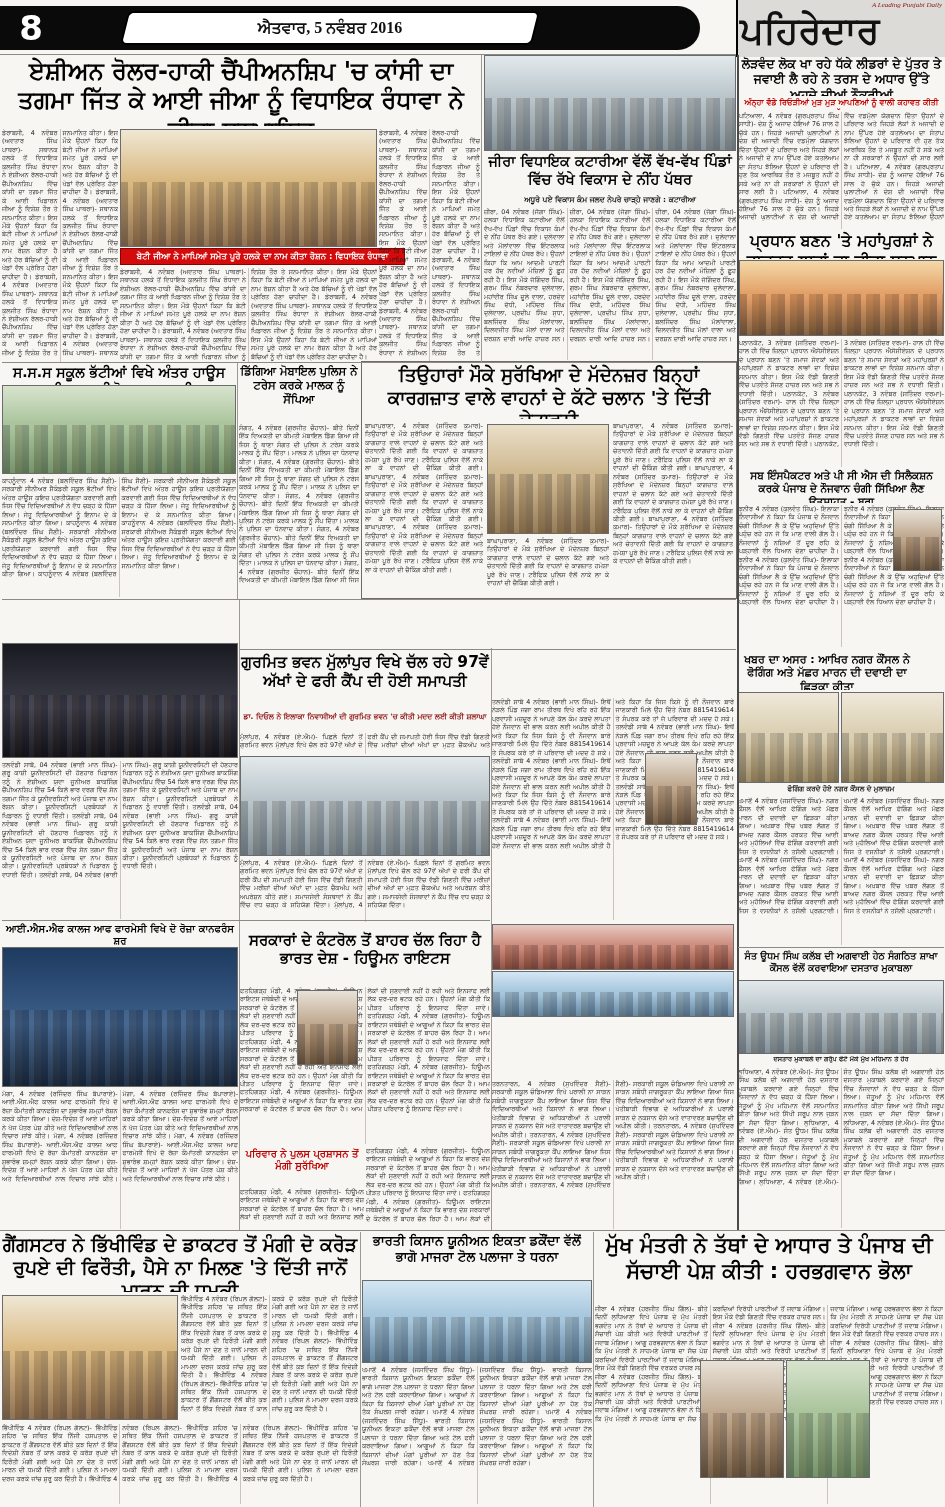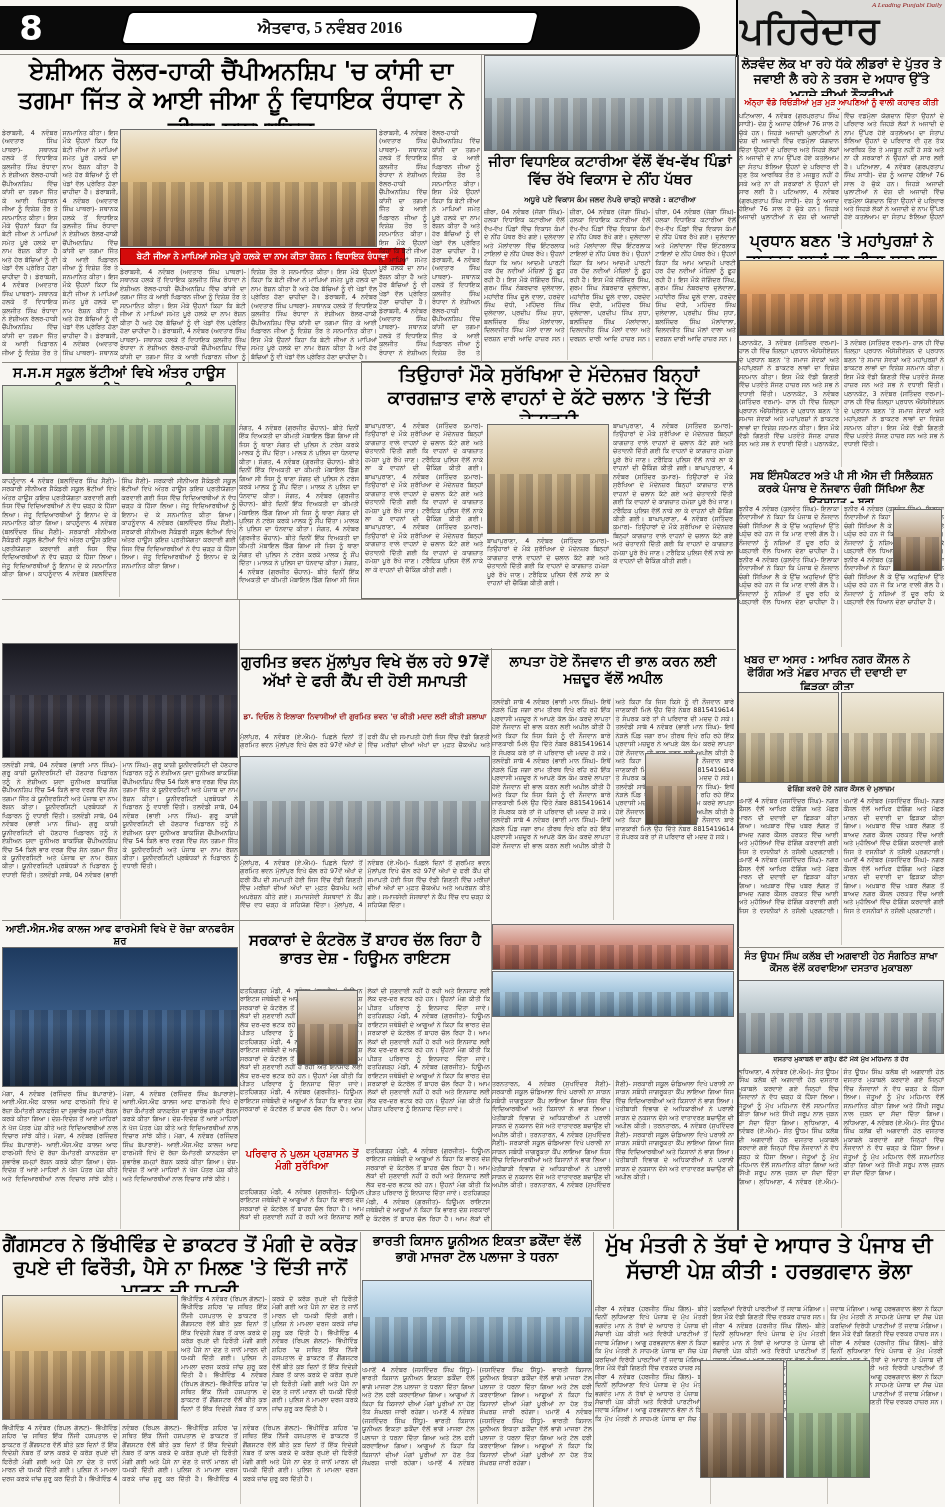--- a/index.html
+++ b/index.html
@@ -88,39 +88,39 @@
   <div class="abs body-txt c2" style="left:739px;top:339px;width:205px;height:128px">ਪਠਾਨਕੋਟ, 3 ਨਵੰਬਰ (ਸਤਿੰਦਰ ਵਰਮਾ)- ਹਾਲ ਹੀ ਵਿੱਚ ਜ਼ਿਲ੍ਹਾ ਪ੍ਰਧਾਨ ਐਸੋਸੀਏਸ਼ਨ ਦੇ ਪ੍ਰਧਾਨ ਬਣਨ 'ਤੇ ਸਮਾਜ ਸੇਵਕਾਂ ਅਤੇ ਮਹਾਂਪੁਰਸ਼ਾਂ ਨੇ ਡਾਕਟਰ ਲਾਭਾਂ ਦਾ ਵਿਸ਼ੇਸ਼ ਸਨਮਾਨ ਕੀਤਾ। ਇਸ ਮੌਕੇ ਵੱਡੀ ਗਿਣਤੀ ਵਿੱਚ ਪਤਵੰਤੇ ਸੱਜਣ ਹਾਜ਼ਰ ਸਨ ਅਤੇ ਸਭ ਨੇ ਵਧਾਈ ਦਿੱਤੀ। ਪਠਾਨਕੋਟ, 3 ਨਵੰਬਰ (ਸਤਿੰਦਰ ਵਰਮਾ)- ਹਾਲ ਹੀ ਵਿੱਚ ਜ਼ਿਲ੍ਹਾ ਪ੍ਰਧਾਨ ਐਸੋਸੀਏਸ਼ਨ ਦੇ ਪ੍ਰਧਾਨ ਬਣਨ 'ਤੇ ਸਮਾਜ ਸੇਵਕਾਂ ਅਤੇ ਮਹਾਂਪੁਰਸ਼ਾਂ ਨੇ ਡਾਕਟਰ ਲਾਭਾਂ ਦਾ ਵਿਸ਼ੇਸ਼ ਸਨਮਾਨ ਕੀਤਾ। ਇਸ ਮੌਕੇ ਵੱਡੀ ਗਿਣਤੀ ਵਿੱਚ ਪਤਵੰਤੇ ਸੱਜਣ ਹਾਜ਼ਰ ਸਨ ਅਤੇ ਸਭ ਨੇ ਵਧਾਈ ਦਿੱਤੀ। ਪਠਾਨਕੋਟ, 3 ਨਵੰਬਰ (ਸਤਿੰਦਰ ਵਰਮਾ)- ਹਾਲ ਹੀ ਵਿੱਚ ਜ਼ਿਲ੍ਹਾ ਪ੍ਰਧਾਨ ਐਸੋਸੀਏਸ਼ਨ ਦੇ ਪ੍ਰਧਾਨ ਬਣਨ 'ਤੇ ਸਮਾਜ ਸੇਵਕਾਂ ਅਤੇ ਮਹਾਂਪੁਰਸ਼ਾਂ ਨੇ ਡਾਕਟਰ ਲਾਭਾਂ ਦਾ ਵਿਸ਼ੇਸ਼ ਸਨਮਾਨ ਕੀਤਾ। ਇਸ ਮੌਕੇ ਵੱਡੀ ਗਿਣਤੀ ਵਿੱਚ ਪਤਵੰਤੇ ਸੱਜਣ ਹਾਜ਼ਰ ਸਨ ਅਤੇ ਸਭ ਨੇ ਵਧਾਈ ਦਿੱਤੀ। ਪਠਾਨਕੋਟ, 3 ਨਵੰਬਰ (ਸਤਿੰਦਰ ਵਰਮਾ)- ਹਾਲ ਹੀ ਵਿੱਚ ਜ਼ਿਲ੍ਹਾ ਪ੍ਰਧਾਨ ਐਸੋਸੀਏਸ਼ਨ ਦੇ ਪ੍ਰਧਾਨ ਬਣਨ 'ਤੇ ਸਮਾਜ ਸੇਵਕਾਂ ਅਤੇ ਮਹਾਂਪੁਰਸ਼ਾਂ ਨੇ ਡਾਕਟਰ ਲਾਭਾਂ ਦਾ ਵਿਸ਼ੇਸ਼ ਸਨਮਾਨ ਕੀਤਾ। ਇਸ ਮੌਕੇ ਵੱਡੀ ਗਿਣਤੀ ਵਿੱਚ ਪਤਵੰਤੇ ਸੱਜਣ ਹਾਜ਼ਰ ਸਨ ਅਤੇ ਸਭ ਨੇ ਵਧਾਈ ਦਿੱਤੀ।</div>
 
   <div class="abs hl" style="left:739px;top:469px;width:205px;height:34px;font-size:10.5px">ਸਬ ਇੰਸਪੈਕਟਰ ਅਤੇ ਪੀ ਸੀ ਐਸ ਦੀ ਸਿਲੈਕਸ਼ਨ ਕਰਕੇ ਪੰਜਾਬ ਦੇ ਨੌਜਵਾਨ ਚੰਗੀ ਸਿੱਖਿਆ ਲੈਣ ਉਤਸ਼ਾਹਤ - ਬੂਰਾ</div>
   <div class="abs body-txt c2" style="left:739px;top:505px;width:205px;height:142px">ਝੁਨੀਰ 4 ਨਵੰਬਰ (ਕੁਲਵੰਤ ਸਿੰਘ)- ਇਲਾਕਾ ਨਿਵਾਸੀਆਂ ਨੇ ਕਿਹਾ ਕਿ ਪੰਜਾਬ ਦੇ ਨੌਜਵਾਨ ਚੰਗੀ ਸਿੱਖਿਆ ਲੈ ਕੇ ਉੱਚ ਅਹੁਦਿਆਂ ਉੱਤੇ ਪਹੁੰਚ ਰਹੇ ਹਨ ਜੋ ਕਿ ਮਾਣ ਵਾਲੀ ਗੱਲ ਹੈ। ਨੌਜਵਾਨਾਂ ਨੂੰ ਨਸ਼ਿਆਂ ਤੋਂ ਦੂਰ ਰਹਿ ਕੇ ਪੜ੍ਹਾਈ ਵੱਲ ਧਿਆਨ ਦੇਣਾ ਚਾਹੀਦਾ ਹੈ। ਝੁਨੀਰ 4 ਨਵੰਬਰ (ਕੁਲਵੰਤ ਸਿੰਘ)- ਇਲਾਕਾ ਨਿਵਾਸੀਆਂ ਨੇ ਕਿਹਾ ਕਿ ਪੰਜਾਬ ਦੇ ਨੌਜਵਾਨ ਚੰਗੀ ਸਿੱਖਿਆ ਲੈ ਕੇ ਉੱਚ ਅਹੁਦਿਆਂ ਉੱਤੇ ਪਹੁੰਚ ਰਹੇ ਹਨ ਜੋ ਕਿ ਮਾਣ ਵਾਲੀ ਗੱਲ ਹੈ। ਨੌਜਵਾਨਾਂ ਨੂੰ ਨਸ਼ਿਆਂ ਤੋਂ ਦੂਰ ਰਹਿ ਕੇ ਪੜ੍ਹਾਈ ਵੱਲ ਧਿਆਨ ਦੇਣਾ ਚਾਹੀਦਾ ਹੈ। ਝੁਨੀਰ 4 ਨਵੰਬਰ (ਕੁਲਵੰਤ ਸਿੰਘ)- ਇਲਾਕਾ ਨਿਵਾਸੀਆਂ ਨੇ ਕਿਹਾ ਕਿ ਪੰਜਾਬ ਦੇ ਨੌਜਵਾਨ ਚੰਗੀ ਸਿੱਖਿਆ ਲੈ ਕੇ ਉੱਚ ਅਹੁਦਿਆਂ ਉੱਤੇ ਪਹੁੰਚ ਰਹੇ ਹਨ ਜੋ ਕਿ ਮਾਣ ਵਾਲੀ ਗੱਲ ਹੈ। ਨੌਜਵਾਨਾਂ ਨੂੰ ਨਸ਼ਿਆਂ ਤੋਂ ਦੂਰ ਰਹਿ ਕੇ ਪੜ੍ਹਾਈ ਵੱਲ ਧਿਆਨ ਦੇਣਾ ਚਾਹੀਦਾ ਹੈ। ਝੁਨੀਰ 4 ਨਵੰਬਰ (ਕੁਲਵੰਤ ਸਿੰਘ)- ਇਲਾਕਾ ਨਿਵਾਸੀਆਂ ਨੇ ਕਿਹਾ ਕਿ ਪੰਜਾਬ ਦੇ ਨੌਜਵਾਨ ਚੰਗੀ ਸਿੱਖਿਆ ਲੈ ਕੇ ਉੱਚ ਅਹੁਦਿਆਂ ਉੱਤੇ ਪਹੁੰਚ ਰਹੇ ਹਨ ਜੋ ਕਿ ਮਾਣ ਵਾਲੀ ਗੱਲ ਹੈ। ਨੌਜਵਾਨਾਂ ਨੂੰ ਨਸ਼ਿਆਂ ਤੋਂ ਦੂਰ ਰਹਿ ਕੇ ਪੜ੍ਹਾਈ ਵੱਲ ਧਿਆਨ ਦੇਣਾ ਚਾਹੀਦਾ ਹੈ।</div>
   <div class="photo ph-port" style="left:893px;top:509px;width:49px;height:62px"></div>
 
   <div class="abs hl" style="left:2px;top:364px;width:234px;height:36px;font-size:14px">ਸ.ਸ.ਸ ਸਕੂਲ ਭੱਟੀਆਂ ਵਿਖੇ ਅੰਤਰ ਹਾਊਸ ਕੁਇਜ਼ ਪ੍ਰਤੀਯੋਗਤਾ ਕਰਵਾਈ</div>
   <div class="photo ph-green" style="left:2px;top:385px;width:234px;height:89px"></div>
   <div class="abs body-txt c2" style="left:2px;top:477px;width:234px;height:120px">ਕਾਹਨੂੰਵਾਨ 4 ਨਵੰਬਰ (ਬਲਵਿੰਦਰ ਸਿੰਘ ਸੈਣੀ)- ਸਰਕਾਰੀ ਸੀਨੀਅਰ ਸੈਕੰਡਰੀ ਸਕੂਲ ਭੱਟੀਆਂ ਵਿਖੇ ਅੰਤਰ ਹਾਊਸ ਕੁਇਜ਼ ਪ੍ਰਤੀਯੋਗਤਾ ਕਰਵਾਈ ਗਈ ਜਿਸ ਵਿੱਚ ਵਿਦਿਆਰਥੀਆਂ ਨੇ ਵੱਧ ਚੜ੍ਹ ਕੇ ਹਿੱਸਾ ਲਿਆ। ਜੇਤੂ ਵਿਦਿਆਰਥੀਆਂ ਨੂੰ ਇਨਾਮ ਦੇ ਕੇ ਸਨਮਾਨਿਤ ਕੀਤਾ ਗਿਆ। ਕਾਹਨੂੰਵਾਨ 4 ਨਵੰਬਰ (ਬਲਵਿੰਦਰ ਸਿੰਘ ਸੈਣੀ)- ਸਰਕਾਰੀ ਸੀਨੀਅਰ ਸੈਕੰਡਰੀ ਸਕੂਲ ਭੱਟੀਆਂ ਵਿਖੇ ਅੰਤਰ ਹਾਊਸ ਕੁਇਜ਼ ਪ੍ਰਤੀਯੋਗਤਾ ਕਰਵਾਈ ਗਈ ਜਿਸ ਵਿੱਚ ਵਿਦਿਆਰਥੀਆਂ ਨੇ ਵੱਧ ਚੜ੍ਹ ਕੇ ਹਿੱਸਾ ਲਿਆ। ਜੇਤੂ ਵਿਦਿਆਰਥੀਆਂ ਨੂੰ ਇਨਾਮ ਦੇ ਕੇ ਸਨਮਾਨਿਤ ਕੀਤਾ ਗਿਆ। ਕਾਹਨੂੰਵਾਨ 4 ਨਵੰਬਰ (ਬਲਵਿੰਦਰ ਸਿੰਘ ਸੈਣੀ)- ਸਰਕਾਰੀ ਸੀਨੀਅਰ ਸੈਕੰਡਰੀ ਸਕੂਲ ਭੱਟੀਆਂ ਵਿਖੇ ਅੰਤਰ ਹਾਊਸ ਕੁਇਜ਼ ਪ੍ਰਤੀਯੋਗਤਾ ਕਰਵਾਈ ਗਈ ਜਿਸ ਵਿੱਚ ਵਿਦਿਆਰਥੀਆਂ ਨੇ ਵੱਧ ਚੜ੍ਹ ਕੇ ਹਿੱਸਾ ਲਿਆ। ਜੇਤੂ ਵਿਦਿਆਰਥੀਆਂ ਨੂੰ ਇਨਾਮ ਦੇ ਕੇ ਸਨਮਾਨਿਤ ਕੀਤਾ ਗਿਆ। ਕਾਹਨੂੰਵਾਨ 4 ਨਵੰਬਰ (ਬਲਵਿੰਦਰ ਸਿੰਘ ਸੈਣੀ)- ਸਰਕਾਰੀ ਸੀਨੀਅਰ ਸੈਕੰਡਰੀ ਸਕੂਲ ਭੱਟੀਆਂ ਵਿਖੇ ਅੰਤਰ ਹਾਊਸ ਕੁਇਜ਼ ਪ੍ਰਤੀਯੋਗਤਾ ਕਰਵਾਈ ਗਈ ਜਿਸ ਵਿੱਚ ਵਿਦਿਆਰਥੀਆਂ ਨੇ ਵੱਧ ਚੜ੍ਹ ਕੇ ਹਿੱਸਾ ਲਿਆ। ਜੇਤੂ ਵਿਦਿਆਰਥੀਆਂ ਨੂੰ ਇਨਾਮ ਦੇ ਕੇ ਸਨਮਾਨਿਤ ਕੀਤਾ ਗਿਆ।</div>
 
+  <div class="abs hl" style="left:239px;top:364px;width:120px;height:57px;font-size:11.5px">ਡਿੱਗਿਆ ਮੋਬਾਇਲ ਪੁਲਿਸ ਨੇ ਟਰੇਸ ਕਰਕੇ ਮਾਲਕ ਨੂੰ ਸੌਂਪਿਆ</div>
   <div class="abs body-txt c1" style="left:239px;top:424px;width:120px;height:173px">ਸੰਗਤ, 4 ਨਵੰਬਰ (ਗੁਰਜੀਤ ਚੌਹਾਨ)- ਬੀਤੇ ਦਿਨੀਂ ਇੱਕ ਵਿਅਕਤੀ ਦਾ ਕੀਮਤੀ ਮੋਬਾਇਲ ਡਿੱਗ ਗਿਆ ਸੀ ਜਿਸ ਨੂੰ ਥਾਣਾ ਸੰਗਤ ਦੀ ਪੁਲਿਸ ਨੇ ਟਰੇਸ ਕਰਕੇ ਮਾਲਕ ਨੂੰ ਸੌਂਪ ਦਿੱਤਾ। ਮਾਲਕ ਨੇ ਪੁਲਿਸ ਦਾ ਧੰਨਵਾਦ ਕੀਤਾ। ਸੰਗਤ, 4 ਨਵੰਬਰ (ਗੁਰਜੀਤ ਚੌਹਾਨ)- ਬੀਤੇ ਦਿਨੀਂ ਇੱਕ ਵਿਅਕਤੀ ਦਾ ਕੀਮਤੀ ਮੋਬਾਇਲ ਡਿੱਗ ਗਿਆ ਸੀ ਜਿਸ ਨੂੰ ਥਾਣਾ ਸੰਗਤ ਦੀ ਪੁਲਿਸ ਨੇ ਟਰੇਸ ਕਰਕੇ ਮਾਲਕ ਨੂੰ ਸੌਂਪ ਦਿੱਤਾ। ਮਾਲਕ ਨੇ ਪੁਲਿਸ ਦਾ ਧੰਨਵਾਦ ਕੀਤਾ। ਸੰਗਤ, 4 ਨਵੰਬਰ (ਗੁਰਜੀਤ ਚੌਹਾਨ)- ਬੀਤੇ ਦਿਨੀਂ ਇੱਕ ਵਿਅਕਤੀ ਦਾ ਕੀਮਤੀ ਮੋਬਾਇਲ ਡਿੱਗ ਗਿਆ ਸੀ ਜਿਸ ਨੂੰ ਥਾਣਾ ਸੰਗਤ ਦੀ ਪੁਲਿਸ ਨੇ ਟਰੇਸ ਕਰਕੇ ਮਾਲਕ ਨੂੰ ਸੌਂਪ ਦਿੱਤਾ। ਮਾਲਕ ਨੇ ਪੁਲਿਸ ਦਾ ਧੰਨਵਾਦ ਕੀਤਾ। ਸੰਗਤ, 4 ਨਵੰਬਰ (ਗੁਰਜੀਤ ਚੌਹਾਨ)- ਬੀਤੇ ਦਿਨੀਂ ਇੱਕ ਵਿਅਕਤੀ ਦਾ ਕੀਮਤੀ ਮੋਬਾਇਲ ਡਿੱਗ ਗਿਆ ਸੀ ਜਿਸ ਨੂੰ ਥਾਣਾ ਸੰਗਤ ਦੀ ਪੁਲਿਸ ਨੇ ਟਰੇਸ ਕਰਕੇ ਮਾਲਕ ਨੂੰ ਸੌਂਪ ਦਿੱਤਾ। ਮਾਲਕ ਨੇ ਪੁਲਿਸ ਦਾ ਧੰਨਵਾਦ ਕੀਤਾ। ਸੰਗਤ, 4 ਨਵੰਬਰ (ਗੁਰਜੀਤ ਚੌਹਾਨ)- ਬੀਤੇ ਦਿਨੀਂ ਇੱਕ ਵਿਅਕਤੀ ਦਾ ਕੀਮਤੀ ਮੋਬਾਇਲ ਡਿੱਗ ਗਿਆ ਸੀ ਜਿਸ ਨੂੰ ਥਾਣਾ ਸੰਗਤ ਦੀ ਪੁਲਿਸ ਨੇ ਟਰੇਸ ਕਰਕੇ ਮਾਲਕ ਨੂੰ ਸੌਂਪ ਦਿੱਤਾ। ਮਾਲਕ ਨੇ ਪੁਲਿਸ ਦਾ ਧੰਨਵਾਦ ਕੀਤਾ।</div>
 
   <div class="boxed" style="left:361px;top:361px;width:376px;height:238px"></div>
   <div class="abs hl" style="left:365px;top:364px;width:368px;height:55px;font-size:18.5px">ਤਿਉਹਾਰਾਂ ਮੌਕੇ ਸੁਰੱਖਿਆ ਦੇ ਮੱਦੇਨਜ਼ਰ ਬਿਨ੍ਹਾਂ ਕਾਰਗਜ਼ਾਤ ਵਾਲੇ ਵਾਹਨਾਂ ਦੇ ਕੱਟੇ ਚਲਾਨ 'ਤੇ ਦਿੱਤੀ ਚੇਤਾਵਨੀ</div>
   <div class="abs body-txt c1" style="left:365px;top:422px;width:118px;height:173px">ਬਾਘਾਪੁਰਾਣਾ, 4 ਨਵੰਬਰ (ਸਤਿੰਦਰ ਕੁਮਾਰ)- ਤਿਉਹਾਰਾਂ ਦੇ ਮੌਕੇ ਸੁਰੱਖਿਆ ਦੇ ਮੱਦੇਨਜ਼ਰ ਬਿਨ੍ਹਾਂ ਕਾਗਜ਼ਾਤ ਵਾਲੇ ਵਾਹਨਾਂ ਦੇ ਚਲਾਨ ਕੱਟੇ ਗਏ ਅਤੇ ਚੇਤਾਵਨੀ ਦਿੱਤੀ ਗਈ ਕਿ ਵਾਹਨਾਂ ਦੇ ਕਾਗਜ਼ਾਤ ਹਮੇਸ਼ਾ ਪੂਰੇ ਰੱਖੇ ਜਾਣ। ਟਰੈਫਿਕ ਪੁਲਿਸ ਵੱਲੋਂ ਨਾਕੇ ਲਾ ਕੇ ਵਾਹਨਾਂ ਦੀ ਚੈਕਿੰਗ ਕੀਤੀ ਗਈ। ਬਾਘਾਪੁਰਾਣਾ, 4 ਨਵੰਬਰ (ਸਤਿੰਦਰ ਕੁਮਾਰ)- ਤਿਉਹਾਰਾਂ ਦੇ ਮੌਕੇ ਸੁਰੱਖਿਆ ਦੇ ਮੱਦੇਨਜ਼ਰ ਬਿਨ੍ਹਾਂ ਕਾਗਜ਼ਾਤ ਵਾਲੇ ਵਾਹਨਾਂ ਦੇ ਚਲਾਨ ਕੱਟੇ ਗਏ ਅਤੇ ਚੇਤਾਵਨੀ ਦਿੱਤੀ ਗਈ ਕਿ ਵਾਹਨਾਂ ਦੇ ਕਾਗਜ਼ਾਤ ਹਮੇਸ਼ਾ ਪੂਰੇ ਰੱਖੇ ਜਾਣ। ਟਰੈਫਿਕ ਪੁਲਿਸ ਵੱਲੋਂ ਨਾਕੇ ਲਾ ਕੇ ਵਾਹਨਾਂ ਦੀ ਚੈਕਿੰਗ ਕੀਤੀ ਗਈ। ਬਾਘਾਪੁਰਾਣਾ, 4 ਨਵੰਬਰ (ਸਤਿੰਦਰ ਕੁਮਾਰ)- ਤਿਉਹਾਰਾਂ ਦੇ ਮੌਕੇ ਸੁਰੱਖਿਆ ਦੇ ਮੱਦੇਨਜ਼ਰ ਬਿਨ੍ਹਾਂ ਕਾਗਜ਼ਾਤ ਵਾਲੇ ਵਾਹਨਾਂ ਦੇ ਚਲਾਨ ਕੱਟੇ ਗਏ ਅਤੇ ਚੇਤਾਵਨੀ ਦਿੱਤੀ ਗਈ ਕਿ ਵਾਹਨਾਂ ਦੇ ਕਾਗਜ਼ਾਤ ਹਮੇਸ਼ਾ ਪੂਰੇ ਰੱਖੇ ਜਾਣ। ਟਰੈਫਿਕ ਪੁਲਿਸ ਵੱਲੋਂ ਨਾਕੇ ਲਾ ਕੇ ਵਾਹਨਾਂ ਦੀ ਚੈਕਿੰਗ ਕੀਤੀ ਗਈ।</div>
   <div class="photo ph-tan" style="left:487px;top:424px;width:122px;height:110px"></div>
   <div class="abs body-txt c1" style="left:487px;top:537px;width:122px;height:58px">ਬਾਘਾਪੁਰਾਣਾ, 4 ਨਵੰਬਰ (ਸਤਿੰਦਰ ਕੁਮਾਰ)- ਤਿਉਹਾਰਾਂ ਦੇ ਮੌਕੇ ਸੁਰੱਖਿਆ ਦੇ ਮੱਦੇਨਜ਼ਰ ਬਿਨ੍ਹਾਂ ਕਾਗਜ਼ਾਤ ਵਾਲੇ ਵਾਹਨਾਂ ਦੇ ਚਲਾਨ ਕੱਟੇ ਗਏ ਅਤੇ ਚੇਤਾਵਨੀ ਦਿੱਤੀ ਗਈ ਕਿ ਵਾਹਨਾਂ ਦੇ ਕਾਗਜ਼ਾਤ ਹਮੇਸ਼ਾ ਪੂਰੇ ਰੱਖੇ ਜਾਣ। ਟਰੈਫਿਕ ਪੁਲਿਸ ਵੱਲੋਂ ਨਾਕੇ ਲਾ ਕੇ ਵਾਹਨਾਂ ਦੀ ਚੈਕਿੰਗ ਕੀਤੀ ਗਈ।</div>
   <div class="abs body-txt c1" style="left:613px;top:422px;width:120px;height:173px">ਬਾਘਾਪੁਰਾਣਾ, 4 ਨਵੰਬਰ (ਸਤਿੰਦਰ ਕੁਮਾਰ)- ਤਿਉਹਾਰਾਂ ਦੇ ਮੌਕੇ ਸੁਰੱਖਿਆ ਦੇ ਮੱਦੇਨਜ਼ਰ ਬਿਨ੍ਹਾਂ ਕਾਗਜ਼ਾਤ ਵਾਲੇ ਵਾਹਨਾਂ ਦੇ ਚਲਾਨ ਕੱਟੇ ਗਏ ਅਤੇ ਚੇਤਾਵਨੀ ਦਿੱਤੀ ਗਈ ਕਿ ਵਾਹਨਾਂ ਦੇ ਕਾਗਜ਼ਾਤ ਹਮੇਸ਼ਾ ਪੂਰੇ ਰੱਖੇ ਜਾਣ। ਟਰੈਫਿਕ ਪੁਲਿਸ ਵੱਲੋਂ ਨਾਕੇ ਲਾ ਕੇ ਵਾਹਨਾਂ ਦੀ ਚੈਕਿੰਗ ਕੀਤੀ ਗਈ। ਬਾਘਾਪੁਰਾਣਾ, 4 ਨਵੰਬਰ (ਸਤਿੰਦਰ ਕੁਮਾਰ)- ਤਿਉਹਾਰਾਂ ਦੇ ਮੌਕੇ ਸੁਰੱਖਿਆ ਦੇ ਮੱਦੇਨਜ਼ਰ ਬਿਨ੍ਹਾਂ ਕਾਗਜ਼ਾਤ ਵਾਲੇ ਵਾਹਨਾਂ ਦੇ ਚਲਾਨ ਕੱਟੇ ਗਏ ਅਤੇ ਚੇਤਾਵਨੀ ਦਿੱਤੀ ਗਈ ਕਿ ਵਾਹਨਾਂ ਦੇ ਕਾਗਜ਼ਾਤ ਹਮੇਸ਼ਾ ਪੂਰੇ ਰੱਖੇ ਜਾਣ। ਟਰੈਫਿਕ ਪੁਲਿਸ ਵੱਲੋਂ ਨਾਕੇ ਲਾ ਕੇ ਵਾਹਨਾਂ ਦੀ ਚੈਕਿੰਗ ਕੀਤੀ ਗਈ। ਬਾਘਾਪੁਰਾਣਾ, 4 ਨਵੰਬਰ (ਸਤਿੰਦਰ ਕੁਮਾਰ)- ਤਿਉਹਾਰਾਂ ਦੇ ਮੌਕੇ ਸੁਰੱਖਿਆ ਦੇ ਮੱਦੇਨਜ਼ਰ ਬਿਨ੍ਹਾਂ ਕਾਗਜ਼ਾਤ ਵਾਲੇ ਵਾਹਨਾਂ ਦੇ ਚਲਾਨ ਕੱਟੇ ਗਏ ਅਤੇ ਚੇਤਾਵਨੀ ਦਿੱਤੀ ਗਈ ਕਿ ਵਾਹਨਾਂ ਦੇ ਕਾਗਜ਼ਾਤ ਹਮੇਸ਼ਾ ਪੂਰੇ ਰੱਖੇ ਜਾਣ। ਟਰੈਫਿਕ ਪੁਲਿਸ ਵੱਲੋਂ ਨਾਕੇ ਲਾ ਕੇ ਵਾਹਨਾਂ ਦੀ ਚੈਕਿੰਗ ਕੀਤੀ ਗਈ।</div>
 
   <div class="photo ph-dark" style="left:2px;top:643px;width:236px;height:115px"></div>
   <div class="abs body-txt c2" style="left:2px;top:761px;width:236px;height:158px">ਤਲਵੰਡੀ ਸਾਬੋ, 04 ਨਵੰਬਰ (ਭਾਈ ਮਾਨ ਸਿੰਘ)- ਗੁਰੂ ਕਾਸ਼ੀ ਯੂਨੀਵਰਸਿਟੀ ਦੀ ਹੋਣਹਾਰ ਖਿਡਾਰਨ ਤਨੂੰ ਨੇ ਏਸ਼ੀਅਨ ਯੁਵਾ ਜੂਨੀਅਰ ਬਾਕਸਿੰਗ ਚੈਂਪੀਅਨਸ਼ਿਪ ਵਿੱਚ 54 ਕਿਲੋ ਭਾਰ ਵਰਗ ਵਿੱਚ ਸੋਨ ਤਗਮਾ ਜਿੱਤ ਕੇ ਯੂਨੀਵਰਸਿਟੀ ਅਤੇ ਪੰਜਾਬ ਦਾ ਨਾਮ ਰੋਸ਼ਨ ਕੀਤਾ। ਯੂਨੀਵਰਸਿਟੀ ਪ੍ਰਬੰਧਕਾਂ ਨੇ ਖਿਡਾਰਨ ਨੂੰ ਵਧਾਈ ਦਿੱਤੀ। ਤਲਵੰਡੀ ਸਾਬੋ, 04 ਨਵੰਬਰ (ਭਾਈ ਮਾਨ ਸਿੰਘ)- ਗੁਰੂ ਕਾਸ਼ੀ ਯੂਨੀਵਰਸਿਟੀ ਦੀ ਹੋਣਹਾਰ ਖਿਡਾਰਨ ਤਨੂੰ ਨੇ ਏਸ਼ੀਅਨ ਯੁਵਾ ਜੂਨੀਅਰ ਬਾਕਸਿੰਗ ਚੈਂਪੀਅਨਸ਼ਿਪ ਵਿੱਚ 54 ਕਿਲੋ ਭਾਰ ਵਰਗ ਵਿੱਚ ਸੋਨ ਤਗਮਾ ਜਿੱਤ ਕੇ ਯੂਨੀਵਰਸਿਟੀ ਅਤੇ ਪੰਜਾਬ ਦਾ ਨਾਮ ਰੋਸ਼ਨ ਕੀਤਾ। ਯੂਨੀਵਰਸਿਟੀ ਪ੍ਰਬੰਧਕਾਂ ਨੇ ਖਿਡਾਰਨ ਨੂੰ ਵਧਾਈ ਦਿੱਤੀ। ਤਲਵੰਡੀ ਸਾਬੋ, 04 ਨਵੰਬਰ (ਭਾਈ ਮਾਨ ਸਿੰਘ)- ਗੁਰੂ ਕਾਸ਼ੀ ਯੂਨੀਵਰਸਿਟੀ ਦੀ ਹੋਣਹਾਰ ਖਿਡਾਰਨ ਤਨੂੰ ਨੇ ਏਸ਼ੀਅਨ ਯੁਵਾ ਜੂਨੀਅਰ ਬਾਕਸਿੰਗ ਚੈਂਪੀਅਨਸ਼ਿਪ ਵਿੱਚ 54 ਕਿਲੋ ਭਾਰ ਵਰਗ ਵਿੱਚ ਸੋਨ ਤਗਮਾ ਜਿੱਤ ਕੇ ਯੂਨੀਵਰਸਿਟੀ ਅਤੇ ਪੰਜਾਬ ਦਾ ਨਾਮ ਰੋਸ਼ਨ ਕੀਤਾ। ਯੂਨੀਵਰਸਿਟੀ ਪ੍ਰਬੰਧਕਾਂ ਨੇ ਖਿਡਾਰਨ ਨੂੰ ਵਧਾਈ ਦਿੱਤੀ। ਤਲਵੰਡੀ ਸਾਬੋ, 04 ਨਵੰਬਰ (ਭਾਈ ਮਾਨ ਸਿੰਘ)- ਗੁਰੂ ਕਾਸ਼ੀ ਯੂਨੀਵਰਸਿਟੀ ਦੀ ਹੋਣਹਾਰ ਖਿਡਾਰਨ ਤਨੂੰ ਨੇ ਏਸ਼ੀਅਨ ਯੁਵਾ ਜੂਨੀਅਰ ਬਾਕਸਿੰਗ ਚੈਂਪੀਅਨਸ਼ਿਪ ਵਿੱਚ 54 ਕਿਲੋ ਭਾਰ ਵਰਗ ਵਿੱਚ ਸੋਨ ਤਗਮਾ ਜਿੱਤ ਕੇ ਯੂਨੀਵਰਸਿਟੀ ਅਤੇ ਪੰਜਾਬ ਦਾ ਨਾਮ ਰੋਸ਼ਨ ਕੀਤਾ। ਯੂਨੀਵਰਸਿਟੀ ਪ੍ਰਬੰਧਕਾਂ ਨੇ ਖਿਡਾਰਨ ਨੂੰ ਵਧਾਈ ਦਿੱਤੀ।</div>
 
   <div class="abs hl" style="left:240px;top:653px;width:250px;height:57px;font-size:15.5px">ਗੁਰਮਿਤ ਭਵਨ ਮੁੱਲਾਂਪੁਰ ਵਿਖੇ ਚੱਲ ਰਹੇ 97ਵੇਂ ਅੱਖਾਂ ਦੇ ਫਰੀ ਕੈਂਪ ਦੀ ਹੋਈ ਸਮਾਪਤੀ</div>
   <div class="abs subhead darkred" style="left:240px;top:712px;width:250px;height:20px;font-size:7.5px">ਡਾ. ਦਿਓਲ ਨੇ ਇਲਾਕਾ ਨਿਵਾਸੀਆਂ ਦੀ ਗੁਰਮਿਤ ਭਵਨ 'ਚ ਕੀਤੀ ਮਦਦ ਲਈ ਕੀਤੀ ਸ਼ਲਾਘਾ</div>
   <div class="abs body-txt c2" style="left:240px;top:733px;width:250px;height:21px">ਮੁੱਲਾਂਪੁਰ, 4 ਨਵੰਬਰ (ਏ.ਐਮ)- ਪਿਛਲੇ ਦਿਨਾਂ ਤੋਂ ਗੁਰਮਿਤ ਭਵਨ ਮੁੱਲਾਂਪੁਰ ਵਿਖੇ ਚੱਲ ਰਹੇ 97ਵੇਂ ਅੱਖਾਂ ਦੇ ਫਰੀ ਕੈਂਪ ਦੀ ਸਮਾਪਤੀ ਹੋਈ ਜਿਸ ਵਿੱਚ ਵੱਡੀ ਗਿਣਤੀ ਵਿੱਚ ਮਰੀਜ਼ਾਂ ਦੀਆਂ ਅੱਖਾਂ ਦਾ ਮੁਫ਼ਤ ਚੈਕਅੱਪ ਅਤੇ ਅਪਰੇਸ਼ਨ ਕੀਤੇ ਗਏ। ਸਮਾਜਸੇਵੀ ਸੰਸਥਾਵਾਂ ਨੇ ਕੈਂਪ ਵਿੱਚ ਵਧ ਚੜ੍ਹ ਕੇ ਸਹਿਯੋਗ ਦਿੱਤਾ।</div>
   <div class="photo ph-crowd" style="left:240px;top:756px;width:250px;height:100px"></div>
   <div class="abs body-txt c2" style="left:240px;top:859px;width:250px;height:63px">ਮੁੱਲਾਂਪੁਰ, 4 ਨਵੰਬਰ (ਏ.ਐਮ)- ਪਿਛਲੇ ਦਿਨਾਂ ਤੋਂ ਗੁਰਮਿਤ ਭਵਨ ਮੁੱਲਾਂਪੁਰ ਵਿਖੇ ਚੱਲ ਰਹੇ 97ਵੇਂ ਅੱਖਾਂ ਦੇ ਫਰੀ ਕੈਂਪ ਦੀ ਸਮਾਪਤੀ ਹੋਈ ਜਿਸ ਵਿੱਚ ਵੱਡੀ ਗਿਣਤੀ ਵਿੱਚ ਮਰੀਜ਼ਾਂ ਦੀਆਂ ਅੱਖਾਂ ਦਾ ਮੁਫ਼ਤ ਚੈਕਅੱਪ ਅਤੇ ਅਪਰੇਸ਼ਨ ਕੀਤੇ ਗਏ। ਸਮਾਜਸੇਵੀ ਸੰਸਥਾਵਾਂ ਨੇ ਕੈਂਪ ਵਿੱਚ ਵਧ ਚੜ੍ਹ ਕੇ ਸਹਿਯੋਗ ਦਿੱਤਾ। ਮੁੱਲਾਂਪੁਰ, 4 ਨਵੰਬਰ (ਏ.ਐਮ)- ਪਿਛਲੇ ਦਿਨਾਂ ਤੋਂ ਗੁਰਮਿਤ ਭਵਨ ਮੁੱਲਾਂਪੁਰ ਵਿਖੇ ਚੱਲ ਰਹੇ 97ਵੇਂ ਅੱਖਾਂ ਦੇ ਫਰੀ ਕੈਂਪ ਦੀ ਸਮਾਪਤੀ ਹੋਈ ਜਿਸ ਵਿੱਚ ਵੱਡੀ ਗਿਣਤੀ ਵਿੱਚ ਮਰੀਜ਼ਾਂ ਦੀਆਂ ਅੱਖਾਂ ਦਾ ਮੁਫ਼ਤ ਚੈਕਅੱਪ ਅਤੇ ਅਪਰੇਸ਼ਨ ਕੀਤੇ ਗਏ। ਸਮਾਜਸੇਵੀ ਸੰਸਥਾਵਾਂ ਨੇ ਕੈਂਪ ਵਿੱਚ ਵਧ ਚੜ੍ਹ ਕੇ ਸਹਿਯੋਗ ਦਿੱਤਾ।</div>
 
-  <div class="abs hl" style="left:492px;top:653px;width:242px;height:43px;font-size:14px">ਲਾਪਤਾ ਹੋਏ ਨੌਜਵਾਨ ਦੀ ਭਾਲ ਕਰਨ ਲਈ ਮਜ਼ਦੂਰ ਵੱਲੋਂ ਅਪੀਲ</div>
   <div class="abs body-txt c2" style="left:492px;top:698px;width:242px;height:222px">ਤਲਵੰਡੀ ਸਾਬੋ 4 ਨਵੰਬਰ (ਭਾਈ ਮਾਨ ਸਿੰਘ)- ਇਥੋਂ ਨੇੜਲੇ ਪਿੰਡ ਜਗਾ ਰਾਮ ਤੀਰਥ ਵਿਖੇ ਰਹਿ ਰਹੇ ਇੱਕ ਪ੍ਰਵਾਸੀ ਮਜ਼ਦੂਰ ਨੇ ਆਪਣੇ ਕੋਲ ਕੰਮ ਕਰਦੇ ਲਾਪਤਾ ਹੋਏ ਨੌਜਵਾਨ ਦੀ ਭਾਲ ਕਰਨ ਲਈ ਅਪੀਲ ਕੀਤੀ ਹੈ ਅਤੇ ਕਿਹਾ ਕਿ ਜਿਸ ਕਿਸੇ ਨੂੰ ਵੀ ਨੌਜਵਾਨ ਬਾਰੇ ਜਾਣਕਾਰੀ ਮਿਲੇ ਉਹ ਦਿੱਤੇ ਨੰਬਰ 8815419614 ਤੇ ਸੰਪਰਕ ਕਰੇ ਤਾਂ ਜੋ ਪਰਿਵਾਰ ਦੀ ਮਦਦ ਹੋ ਸਕੇ। ਤਲਵੰਡੀ ਸਾਬੋ 4 ਨਵੰਬਰ (ਭਾਈ ਮਾਨ ਸਿੰਘ)- ਇਥੋਂ ਨੇੜਲੇ ਪਿੰਡ ਜਗਾ ਰਾਮ ਤੀਰਥ ਵਿਖੇ ਰਹਿ ਰਹੇ ਇੱਕ ਪ੍ਰਵਾਸੀ ਮਜ਼ਦੂਰ ਨੇ ਆਪਣੇ ਕੋਲ ਕੰਮ ਕਰਦੇ ਲਾਪਤਾ ਹੋਏ ਨੌਜਵਾਨ ਦੀ ਭਾਲ ਕਰਨ ਲਈ ਅਪੀਲ ਕੀਤੀ ਹੈ ਅਤੇ ਕਿਹਾ ਕਿ ਜਿਸ ਕਿਸੇ ਨੂੰ ਵੀ ਨੌਜਵਾਨ ਬਾਰੇ ਜਾਣਕਾਰੀ ਮਿਲੇ ਉਹ ਦਿੱਤੇ ਨੰਬਰ 8815419614 ਤੇ ਸੰਪਰਕ ਕਰੇ ਤਾਂ ਜੋ ਪਰਿਵਾਰ ਦੀ ਮਦਦ ਹੋ ਸਕੇ। ਤਲਵੰਡੀ ਸਾਬੋ 4 ਨਵੰਬਰ (ਭਾਈ ਮਾਨ ਸਿੰਘ)- ਇਥੋਂ ਨੇੜਲੇ ਪਿੰਡ ਜਗਾ ਰਾਮ ਤੀਰਥ ਵਿਖੇ ਰਹਿ ਰਹੇ ਇੱਕ ਪ੍ਰਵਾਸੀ ਮਜ਼ਦੂਰ ਨੇ ਆਪਣੇ ਕੋਲ ਕੰਮ ਕਰਦੇ ਲਾਪਤਾ ਹੋਏ ਨੌਜਵਾਨ ਦੀ ਭਾਲ ਕਰਨ ਲਈ ਅਪੀਲ ਕੀਤੀ ਹੈ ਅਤੇ ਕਿਹਾ ਕਿ ਜਿਸ ਕਿਸੇ ਨੂੰ ਵੀ ਨੌਜਵਾਨ ਬਾਰੇ ਜਾਣਕਾਰੀ ਮਿਲੇ ਉਹ ਦਿੱਤੇ ਨੰਬਰ 8815419614 ਤੇ ਸੰਪਰਕ ਕਰੇ ਤਾਂ ਜੋ ਪਰਿਵਾਰ ਦੀ ਮਦਦ ਹੋ ਸਕੇ। ਤਲਵੰਡੀ ਸਾਬੋ 4 ਨਵੰਬਰ (ਭਾਈ ਮਾਨ ਸਿੰਘ)- ਇਥੋਂ ਨੇੜਲੇ ਪਿੰਡ ਜਗਾ ਰਾਮ ਤੀਰਥ ਵਿਖੇ ਰਹਿ ਰਹੇ ਇੱਕ ਪ੍ਰਵਾਸੀ ਮਜ਼ਦੂਰ ਨੇ ਆਪਣੇ ਕੋਲ ਕੰਮ ਕਰਦੇ ਲਾਪਤਾ ਹੋਏ ਨੌਜਵਾਨ ਦੀ ਭਾਲ ਕਰਨ ਲਈ ਅਪੀਲ ਕੀਤੀ ਹੈ ਅਤੇ ਕਿਹਾ ਕਿ ਜਿਸ ਕਿਸੇ ਨੂੰ ਵੀ ਨੌਜਵਾਨ ਬਾਰੇ ਜਾਣਕਾਰੀ ਮਿਲੇ ਉਹ ਦਿੱਤੇ ਨੰਬਰ 8815419614 ਤੇ ਸੰਪਰਕ ਕਰੇ ਤਾਂ ਜੋ ਪਰਿਵਾਰ ਦੀ ਮਦਦ ਹੋ ਸਕੇ। ਤਲਵੰਡੀ ਸਾਬੋ 4 ਨਵੰਬਰ (ਭਾਈ ਮਾਨ ਸਿੰਘ)- ਇਥੋਂ ਨੇੜਲੇ ਪਿੰਡ ਜਗਾ ਰਾਮ ਤੀਰਥ ਵਿਖੇ ਰਹਿ ਰਹੇ ਇੱਕ ਪ੍ਰਵਾਸੀ ਮਜ਼ਦੂਰ ਨੇ ਆਪਣੇ ਕੋਲ ਕੰਮ ਕਰਦੇ ਲਾਪਤਾ ਹੋਏ ਨੌਜਵਾਨ ਦੀ ਭਾਲ ਕਰਨ ਲਈ ਅਪੀਲ ਕੀਤੀ ਹੈ ਅਤੇ ਕਿਹਾ ਕਿ ਜਿਸ ਕਿਸੇ ਨੂੰ ਵੀ ਨੌਜਵਾਨ ਬਾਰੇ ਜਾਣਕਾਰੀ ਮਿਲੇ ਉਹ ਦਿੱਤੇ ਨੰਬਰ 8815419614 ਤੇ ਸੰਪਰਕ ਕਰੇ ਤਾਂ ਜੋ ਪਰਿਵਾਰ ਦੀ ਮਦਦ ਹੋ ਸਕੇ।</div>
   <div class="photo ph-port" style="left:645px;top:753px;width:52px;height:72px"></div>
 
   <div class="abs hl" style="left:738px;top:653px;width:178px;height:37px;font-size:11px">ਖਬਰ ਦਾ ਅਸਰ : ਆਖਿਰ ਨਗਰ ਕੌਂਸਲ ਨੇ ਫੋਗਿੰਗ ਅਤੇ ਮੱਛਰ ਮਾਰਨ ਦੀ ਦਵਾਈ ਦਾ ਛਿੜਕਾ ਕੀਤਾ</div>
   <div class="photo ph-house" style="left:738px;top:692px;width:101px;height:91px"></div>
   <div class="photo ph-house" style="left:841px;top:692px;width:103px;height:91px"></div>
   <div class="abs subhead" style="left:738px;top:785px;width:206px;height:10px;font-size:7px">ਫੋਗਿੰਗ ਕਰਦੇ ਹੋਏ ਨਗਰ ਕੌਂਸਲ ਦੇ ਮੁਲਾਜ਼ਮ</div>
   <div class="abs body-txt c2" style="left:738px;top:797px;width:206px;height:148px">ਖਮਾਣੋਂ 4 ਨਵੰਬਰ (ਜਸਵਿੰਦਰ ਸਿੰਘ)- ਨਗਰ ਕੌਂਸਲ ਵੱਲੋਂ ਆਖਿਰ ਫੋਗਿੰਗ ਅਤੇ ਮੱਛਰ ਮਾਰਨ ਦੀ ਦਵਾਈ ਦਾ ਛਿੜਕਾ ਕੀਤਾ ਗਿਆ। ਅਖ਼ਬਾਰ ਵਿੱਚ ਖਬਰ ਲੱਗਣ ਤੋਂ ਬਾਅਦ ਨਗਰ ਕੌਂਸਲ ਹਰਕਤ ਵਿੱਚ ਆਈ ਅਤੇ ਮੁਹੱਲਿਆਂ ਵਿੱਚ ਫੋਗਿੰਗ ਕਰਵਾਈ ਗਈ ਜਿਸ ਤੇ ਵਸਨੀਕਾਂ ਨੇ ਤਸੱਲੀ ਪ੍ਰਗਟਾਈ। ਖਮਾਣੋਂ 4 ਨਵੰਬਰ (ਜਸਵਿੰਦਰ ਸਿੰਘ)- ਨਗਰ ਕੌਂਸਲ ਵੱਲੋਂ ਆਖਿਰ ਫੋਗਿੰਗ ਅਤੇ ਮੱਛਰ ਮਾਰਨ ਦੀ ਦਵਾਈ ਦਾ ਛਿੜਕਾ ਕੀਤਾ ਗਿਆ। ਅਖ਼ਬਾਰ ਵਿੱਚ ਖਬਰ ਲੱਗਣ ਤੋਂ ਬਾਅਦ ਨਗਰ ਕੌਂਸਲ ਹਰਕਤ ਵਿੱਚ ਆਈ ਅਤੇ ਮੁਹੱਲਿਆਂ ਵਿੱਚ ਫੋਗਿੰਗ ਕਰਵਾਈ ਗਈ ਜਿਸ ਤੇ ਵਸਨੀਕਾਂ ਨੇ ਤਸੱਲੀ ਪ੍ਰਗਟਾਈ। ਖਮਾਣੋਂ 4 ਨਵੰਬਰ (ਜਸਵਿੰਦਰ ਸਿੰਘ)- ਨਗਰ ਕੌਂਸਲ ਵੱਲੋਂ ਆਖਿਰ ਫੋਗਿੰਗ ਅਤੇ ਮੱਛਰ ਮਾਰਨ ਦੀ ਦਵਾਈ ਦਾ ਛਿੜਕਾ ਕੀਤਾ ਗਿਆ। ਅਖ਼ਬਾਰ ਵਿੱਚ ਖਬਰ ਲੱਗਣ ਤੋਂ ਬਾਅਦ ਨਗਰ ਕੌਂਸਲ ਹਰਕਤ ਵਿੱਚ ਆਈ ਅਤੇ ਮੁਹੱਲਿਆਂ ਵਿੱਚ ਫੋਗਿੰਗ ਕਰਵਾਈ ਗਈ ਜਿਸ ਤੇ ਵਸਨੀਕਾਂ ਨੇ ਤਸੱਲੀ ਪ੍ਰਗਟਾਈ। ਖਮਾਣੋਂ 4 ਨਵੰਬਰ (ਜਸਵਿੰਦਰ ਸਿੰਘ)- ਨਗਰ ਕੌਂਸਲ ਵੱਲੋਂ ਆਖਿਰ ਫੋਗਿੰਗ ਅਤੇ ਮੱਛਰ ਮਾਰਨ ਦੀ ਦਵਾਈ ਦਾ ਛਿੜਕਾ ਕੀਤਾ ਗਿਆ। ਅਖ਼ਬਾਰ ਵਿੱਚ ਖਬਰ ਲੱਗਣ ਤੋਂ ਬਾਅਦ ਨਗਰ ਕੌਂਸਲ ਹਰਕਤ ਵਿੱਚ ਆਈ ਅਤੇ ਮੁਹੱਲਿਆਂ ਵਿੱਚ ਫੋਗਿੰਗ ਕਰਵਾਈ ਗਈ ਜਿਸ ਤੇ ਵਸਨੀਕਾਂ ਨੇ ਤਸੱਲੀ ਪ੍ਰਗਟਾਈ।</div>
 
   <div class="abs hl" style="left:2px;top:923px;width:236px;height:22px;font-size:10px">ਆਈ.ਐਸ.ਐਫ ਕਾਲਜ ਆਫ ਫਾਰਮੇਸੀ ਵਿਖੇ ਦੋ ਰੋਜ਼ਾ ਕਾਨਫਰੰਸ ਸ਼ੁਰੂ</div>

